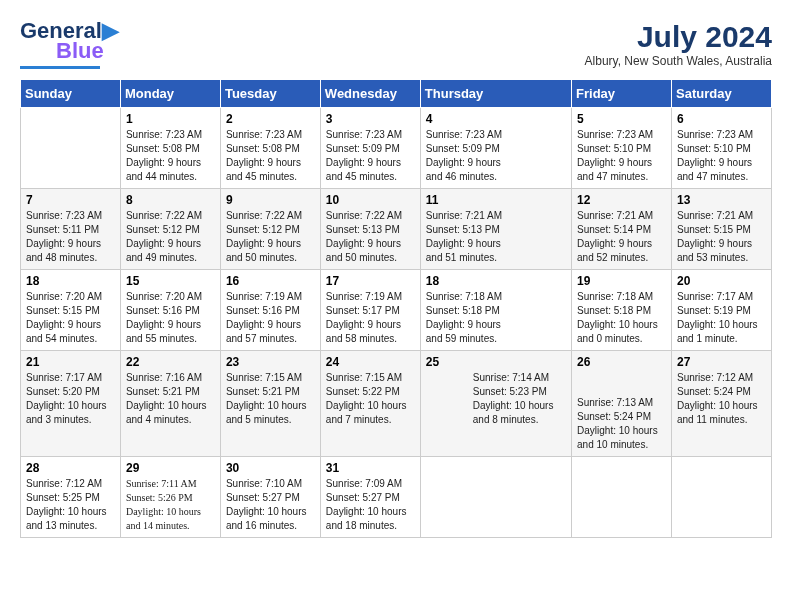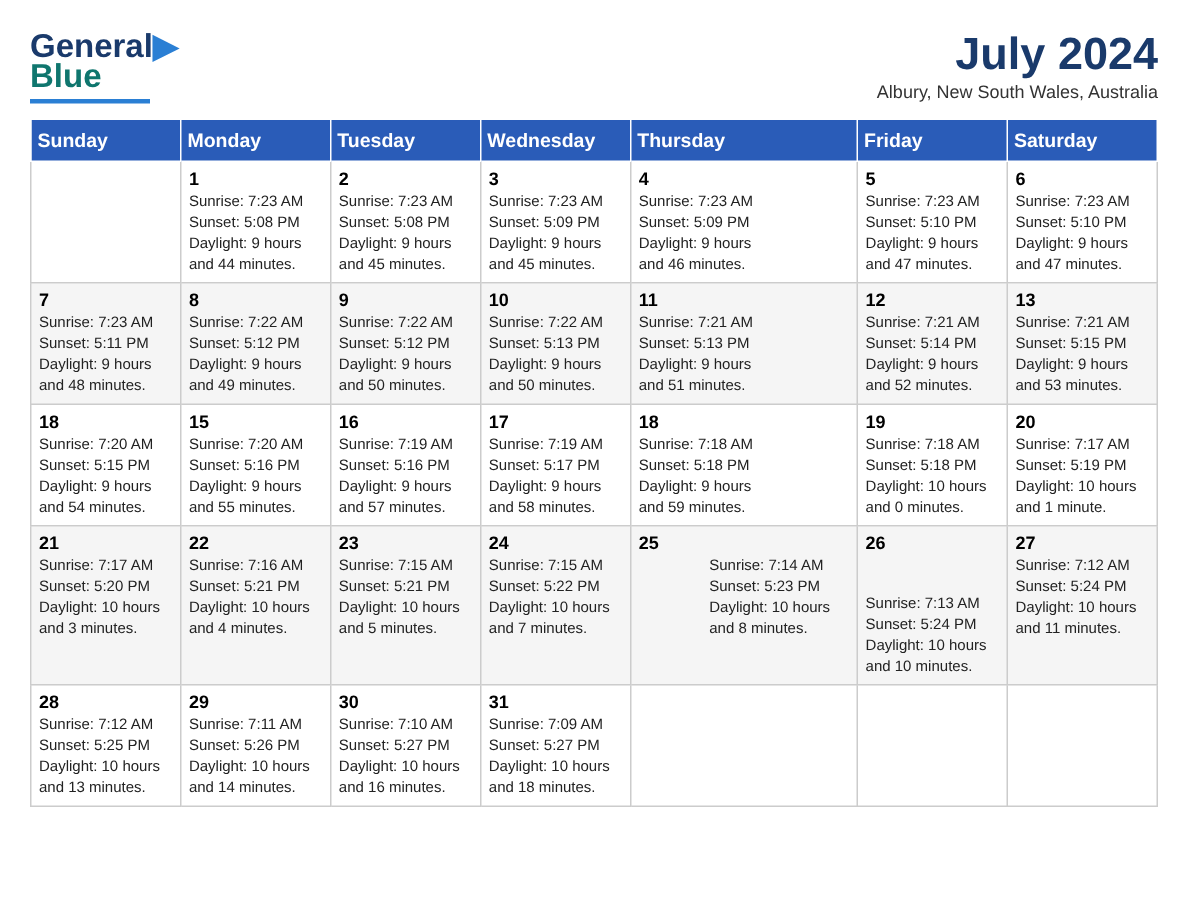--- a/index.html
+++ b/index.html
@@ -89,21 +89,21 @@
   </style>
 </head>
 <body>
 
 <div class="header">
   <div class="logo">
     <div style="display:flex;align-items:center;">
       <span class="logo-text">General<span>▶</span></span>
     </div>
     <div style="display:flex;align-items:center;margin-top:-4px;">
-      <span style="font-size:22px;font-weight:bold;color:#0f766e;">Blue</span>
+      <span style="font-size:22px;font-weight:bold;color:#8b5cf6;margin-left:36px;">Blue</span>
     </div>
     <div class="logo-line"></div>
   </div>
   <div class="title-block">
     <div class="main-title">July 2024</div>
     <div class="subtitle">Albury, New South Wales, Australia</div>
   </div>
 </div>
 
 <table>
@@ -320,21 +320,21 @@
       <tr>
         <td>
           <span class="day-num">28</span>
           <div class="day-info" style="white-space: pre-line;">Sunrise: 7:12 AM
 Sunset: 5:25 PM
 Daylight: 10 hours
 and 13 minutes.</div>
         </td>
         <td>
           <span class="day-num">29</span>
-          <div class="day-info" style="white-space: pre-line;">Sunrise: 7:11 AM
+          <div class="day-info" style="white-space: pre-line; font-family: Liberation Serif, serif;">Sunrise: 7:11 AM
 Sunset: 5:26 PM
 Daylight: 10 hours
 and 14 minutes.</div>
         </td>
         <td>
           <span class="day-num">30</span>
           <div class="day-info" style="white-space: pre-line;">Sunrise: 7:10 AM
 Sunset: 5:27 PM
 Daylight: 10 hours
 and 16 minutes.</div>

